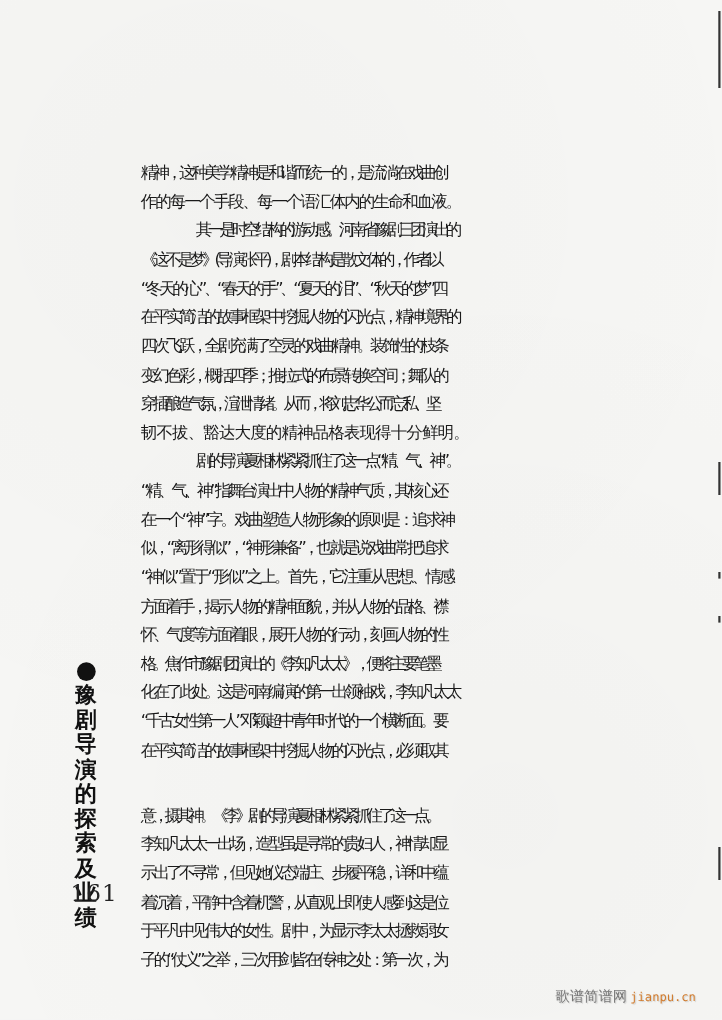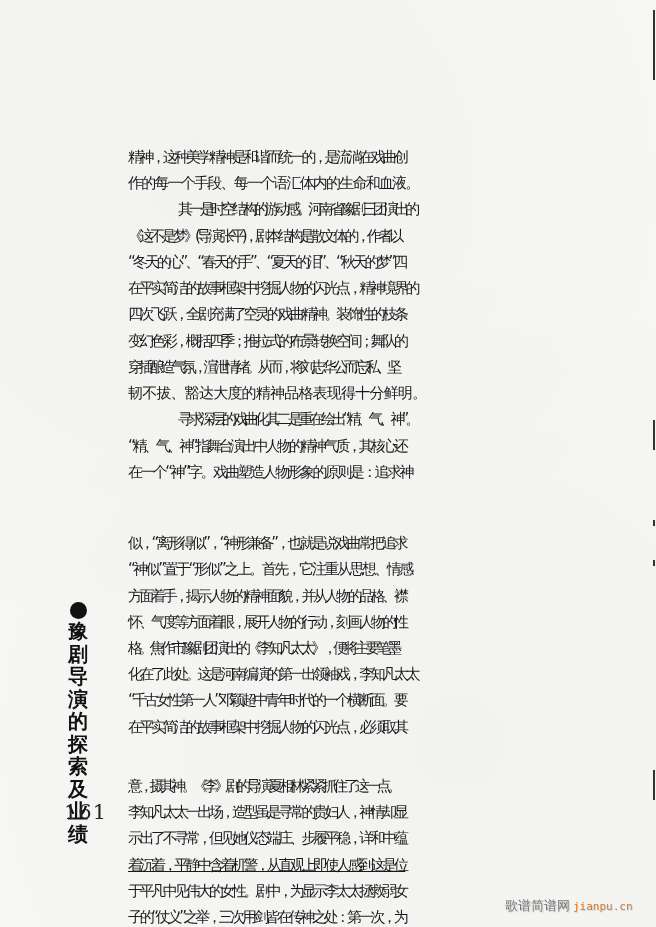--- a/index.html
+++ b/index.html
@@ -71,35 +71,35 @@
     <div class="line" style="letter-spacing: -3.43913px;">精神，这种美学精神是和谐而统一的，是流淌在戏曲创</div>
     <div class="line" style="letter-spacing: -1.79524px;">作的每一个手段、每一个语汇体内的生命和血液。</div>
     <div class="line indent" style="letter-spacing: -4.17619px;">其一是时空结构的游动感。河南省豫剧三团演出的</div>
     <div class="line" style="letter-spacing: -3.82px;">《这不是梦》(导演张平)，剧本结构是散文体的，作者以</div>
     <div class="line" style="letter-spacing: -3.03333px;">“冬天的心”、“春天的手”、“夏天的泪”、“秋天的梦”四</div>
     <div class="line" style="letter-spacing: -3.43913px;">在平实简洁的故事框架中挖掘人物的闪光点，精神境界的</div>
     <div class="line" style="letter-spacing: -3.43913px;">四次飞跃，全剧充满了空灵的戏曲精神。装饰性的枝条</div>
     <div class="line" style="letter-spacing: -3.43913px;">变幻色彩，概括四季；推拉式的布景转换空间；舞队的</div>
     <div class="line" style="letter-spacing: -4.2px;">穿插酿造气氛，渲泄情绪。从而，将刘志华公而忘私、坚</div>
     <div class="line" style="letter-spacing: -0.8px;">韧不拔、豁达大度的精神品格表现得十分鲜明。</div>
-    <div class="line indent" style="letter-spacing: -4.01818px;">寻求深层的戏曲化其二是重在绘出“精、气、神”。</div>
+    <div class="line indent" style="letter-spacing: -4.01818px;">剧的导演夏相林紧紧抓住了这一点“精、气、神”。</div>
     <div class="line" style="letter-spacing: -3.325px;">“精、气、神”指舞台演出中人物的精神气质，其核心还</div>
     <div class="line" style="letter-spacing: -2.56957px;">在一个“神”字。戏曲塑造人物形象的原则是：追求神</div>
-    <div class="line" style="letter-spacing: -3.22px; margin-top: 45px;">似，“离形得似”，“神形兼备”，也就是说戏曲常把追求</div>
+    <div class="line" style="letter-spacing: -3.22px;">似，“离形得似”，“神形兼备”，也就是说戏曲常把追求</div>
     <div class="line" style="letter-spacing: -2.49167px;">“神似”置于“形似”之上。首先，它注重从思想、情感</div>
     <div class="line" style="letter-spacing: -3.43913px;">方面着手，揭示人物的精神面貌，并从人物的品格、襟</div>
     <div class="line" style="letter-spacing: -3.43913px;">怀、气度等方面着眼，展开人物的行动，刻画人物的性</div>
     <div class="line" style="letter-spacing: -4.2px;">格。焦作市豫剧团演出的《李知凡太太》，便将主要笔墨</div>
     <div class="line" style="letter-spacing: -3.43913px;">化在了此处。这是河南编演的第一出领袖戏，李知凡太太</div>
     <div class="line" style="letter-spacing: -3.325px;">“千古女性第一人”邓颖超中青年时代的一个横断面。要</div>
     <div class="line" style="letter-spacing: -3.43913px;">在平实简洁的故事框架中挖掘人物的闪光点，必须取其</div>
     <div class="line" style="letter-spacing: -4.2px; margin-top: 33px;">意，摄其神。《李》剧的导演夏相林紧紧抓住了这一点。</div>
     <div class="line" style="letter-spacing: -3.43913px;">李知凡太太一出场，造型虽是寻常的贵妇人，神情却显</div>
     <div class="line" style="letter-spacing: -3.43913px;">示出了不寻常，但见她仪态端庄、步履平稳，详和中蕴</div>
-    <div class="line" style="letter-spacing: -3.43913px; text-decoration: underline;">着沉着，平静中含着机警，从直观上即使人感到这是位</div>
+    <div class="line" style="letter-spacing: -3.43913px;">着沉着，平静中含着机警，从直观上即使人感到这是位</div>
     <div class="line" style="letter-spacing: -3.43913px;">于平凡中见伟大的女性。剧中，为显示李太太拯救弱女</div>
     <div class="line" style="letter-spacing: -3.325px;">子的“仗义”之举，三次用剑皆在传神之处：第一次，为</div>
   </div>
 
 <div class="side-title" id="side-title">
   <div class="bullet"></div>
 <div class="vchar">豫</div>
     <div class="vchar">剧</div>
     <div class="vchar">导</div>
     <div class="vchar">演</div>

